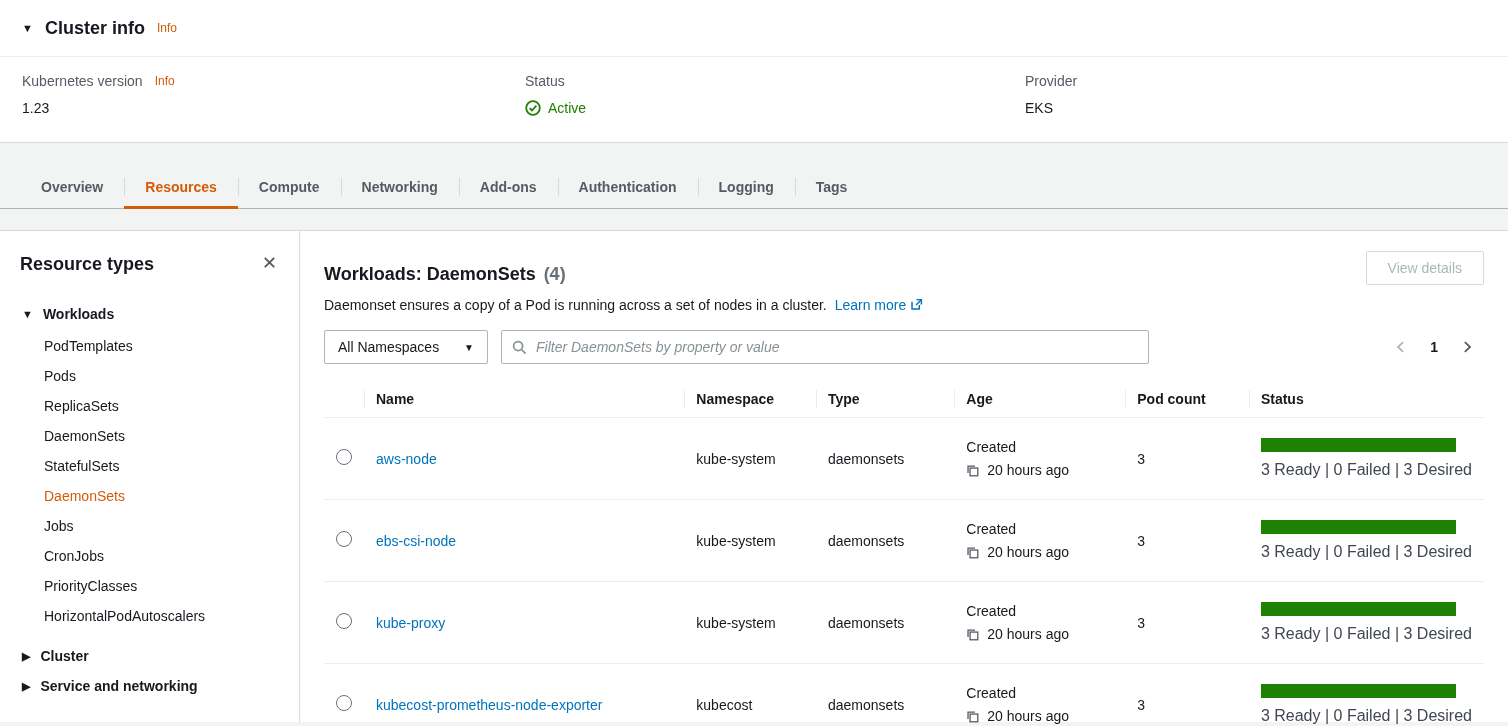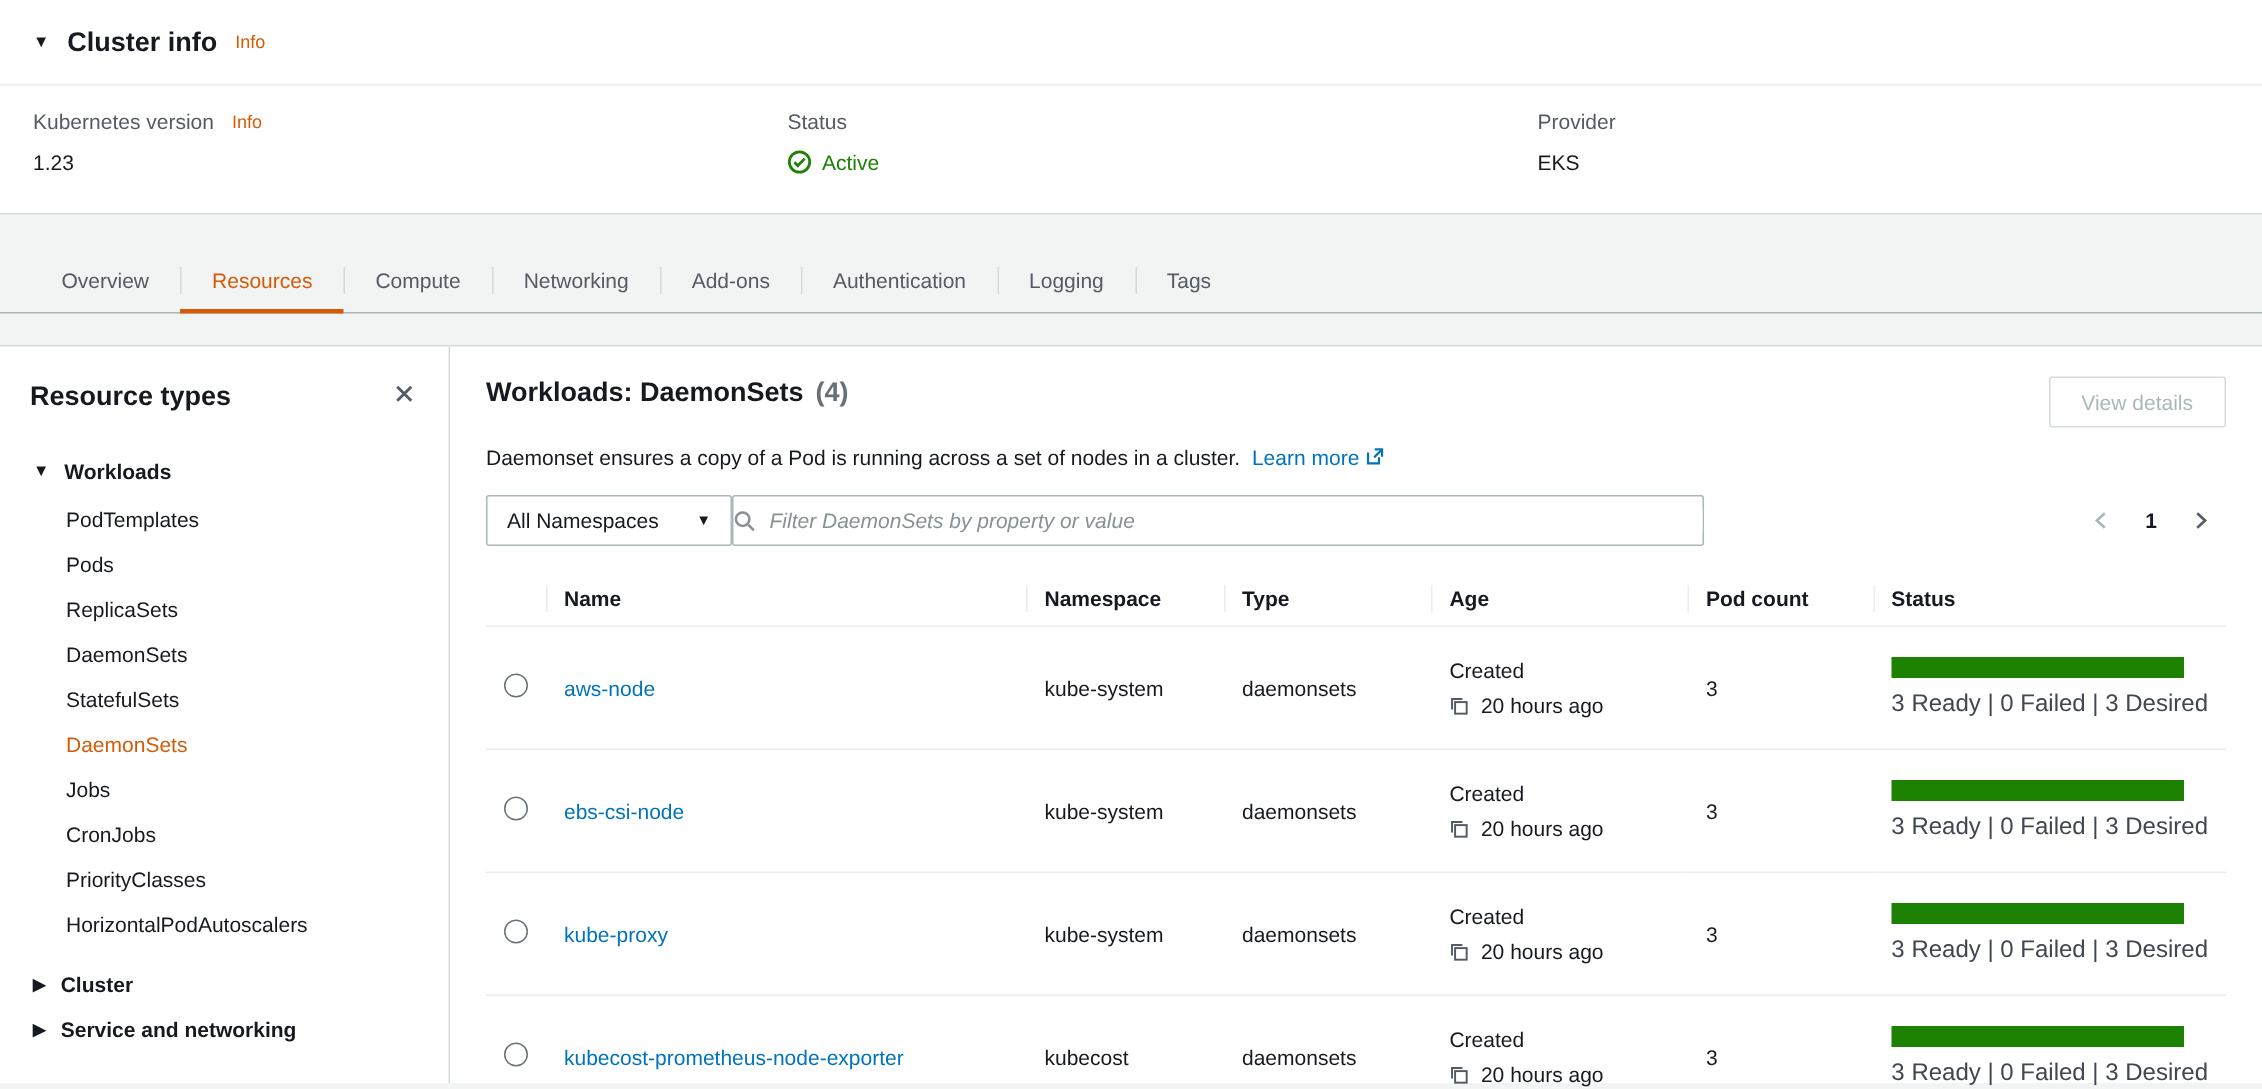--- a/index.html
+++ b/index.html
@@ -23,21 +23,21 @@
   .field-col1 { width:503px; }
   .field-col2 { width:500px; }
   .field-col3 { flex:1; }
   .field-label { color:#545b64; font-size:14px; display:flex; align-items:center; }
   .field-value { margin-top:11px; font-size:14px; }
   .status-active { color:#1d8102; display:flex; align-items:center; gap:7px; }
 
   
   .tabs { display:flex; margin-top:23px; padding:0 20px; border-bottom:1px solid #aab7b8; }
   .tab {
-    position:relative; padding:13px 21px; font-size:14px; font-weight:400;
+    position:relative; padding:13px 21px; font-size:14px; font-weight:700;
     color:#545b64; cursor:pointer; white-space:nowrap;
   }
   .tab + .tab::before {
     content:''; position:absolute; left:0; top:12px; bottom:12px; width:1px; background:#d5dbdb;
   }
   .tab.active { color:#d45b07; }
   .tab.active::after {
     content:''; position:absolute; left:0; right:0; bottom:-1px; height:3px; background:#d45b07;
   }
 
@@ -50,41 +50,41 @@
   .sidebar-title { font-size:18px; font-weight:700; }
   .close-btn { cursor:pointer; background:none; border:none; padding:2px; }
   .tree { margin-top:24px; }
   .tree-group { display:flex; align-items:center; gap:10px; font-weight:700; padding:7px 2px; cursor:pointer; }
   .tree-items { list-style:none; margin:2px 0 10px 24px; }
   .tree-item { line-height:30px; cursor:pointer; color:#16191f; }
   .tree-item.selected { color:#d45b07; }
 
   
   .main { flex:1; padding:20px 24px; }
-  .main-header { display:flex; align-items:flex-start; justify-content:space-between; }
+  .main-header { display:flex; align-items:flex-end; justify-content:space-between; }
   .main-title { font-size:18px; font-weight:700; }
   .count { color:#687078; margin-left:4px; }
   .view-details-btn {
     background:#fff; border:1px solid #d5dbdb; border-radius:2px; color:#aab7b8;
     font-weight:400; font-size:14px; padding:8px 21px; cursor:not-allowed;
     font-family:"Liberation Sans", sans-serif;
   }
   .description { margin-top:12px; font-size:14px; }
   .learn-more { color:#0073bb; text-decoration:none; cursor:pointer; margin-left:4px; }
 
   .filter-row { display:flex; align-items:center; margin-top:17px; }
   .ns-select {
     width:164px; height:34px; border:1px solid #aab7b8; border-radius:2px;
     display:flex; align-items:center; justify-content:space-between;
     padding:0 13px; cursor:pointer; background:#fff;
   }
   .ns-caret { font-size:10px; color:#16191f; }
   .search-box {
     width:648px; height:34px; border:1px solid #aab7b8; border-radius:2px;
-    display:flex; align-items:center; gap:9px; padding:0 0; background:#fff;
+    margin-left:13px; display:flex; align-items:center; gap:9px; padding:0 10px; background:#fff;
   }
   .search-input { border:none; outline:none; flex:1; font-size:14px; font-family:"Liberation Sans", sans-serif; }
   .search-input::placeholder { color:#879196; font-style:italic; }
   .pagination { margin-left:auto; display:flex; align-items:center; gap:20px; padding-right:8px; }
   .page-btn { background:none; border:none; cursor:pointer; display:flex; padding:2px; }
   .page-num { font-weight:700; font-size:14px; cursor:pointer; }
 
   
   table { width:100%; border-collapse:collapse; margin-top:17px; font-size:14px; }
   thead th {

